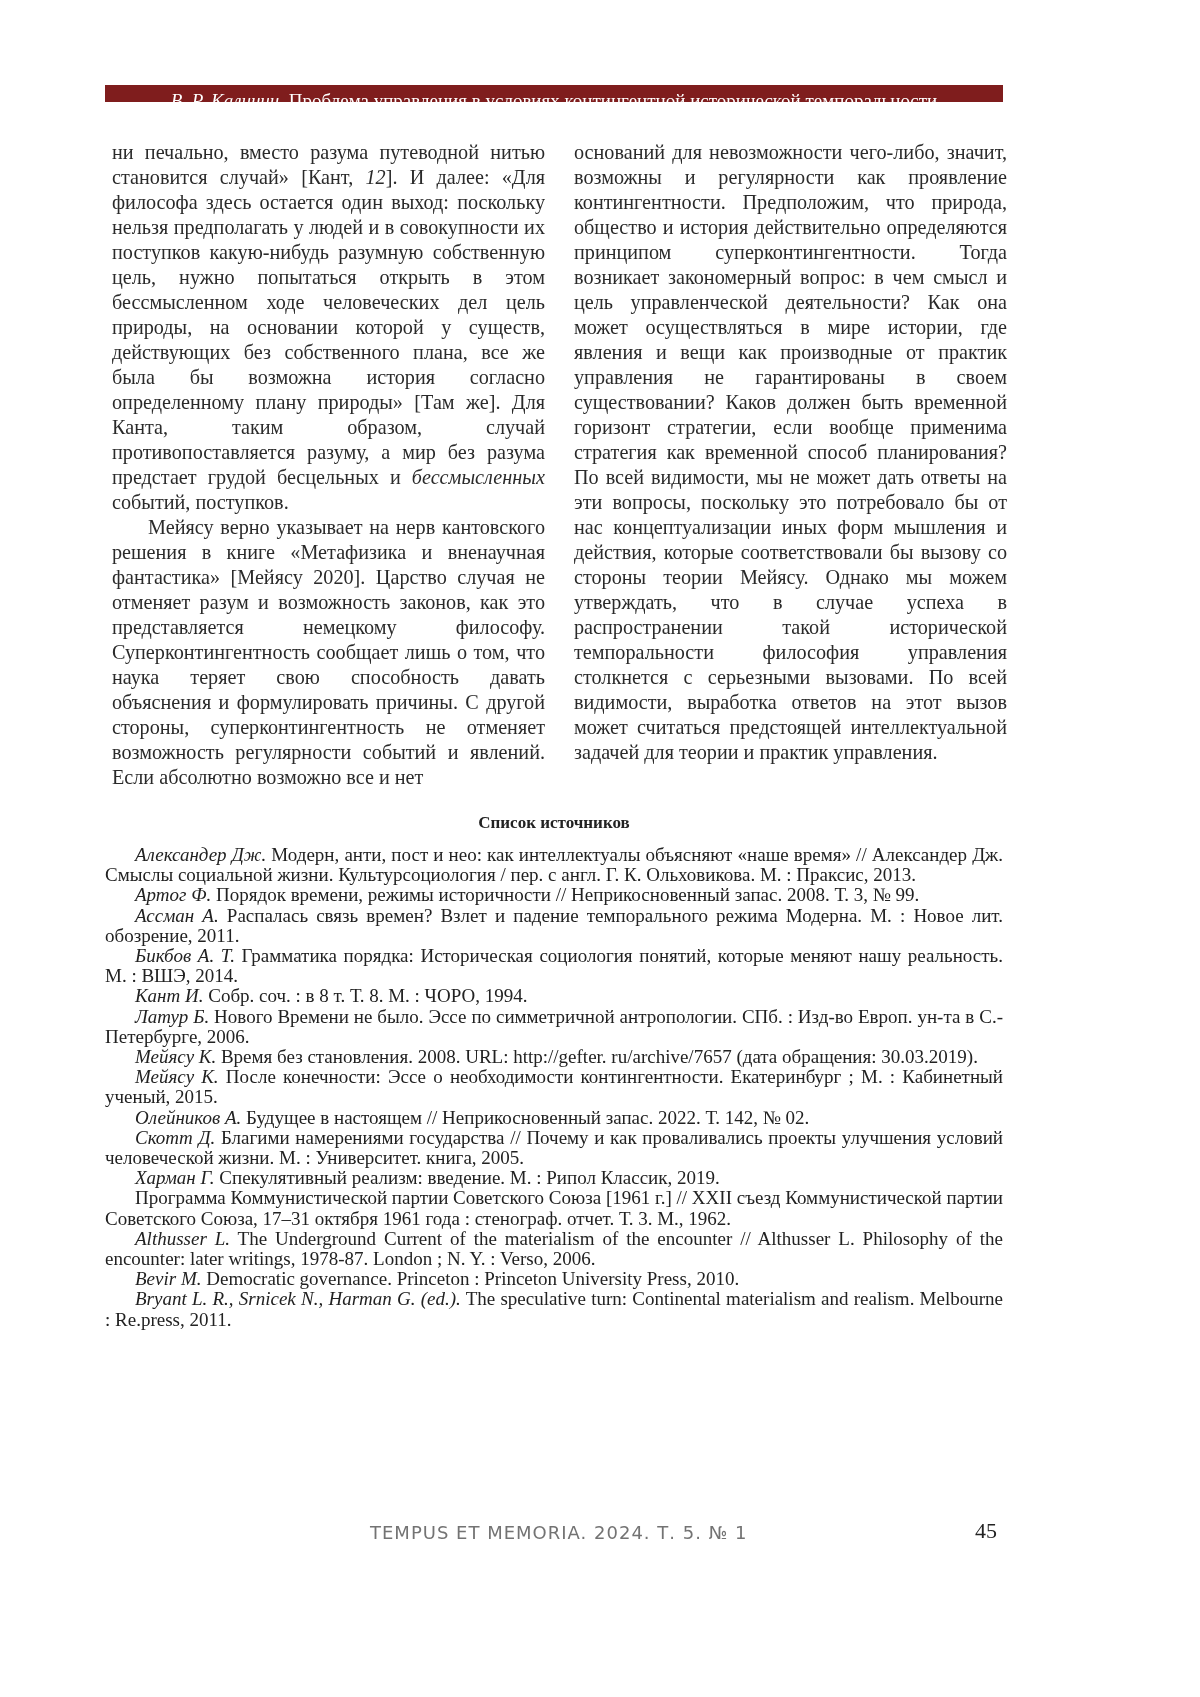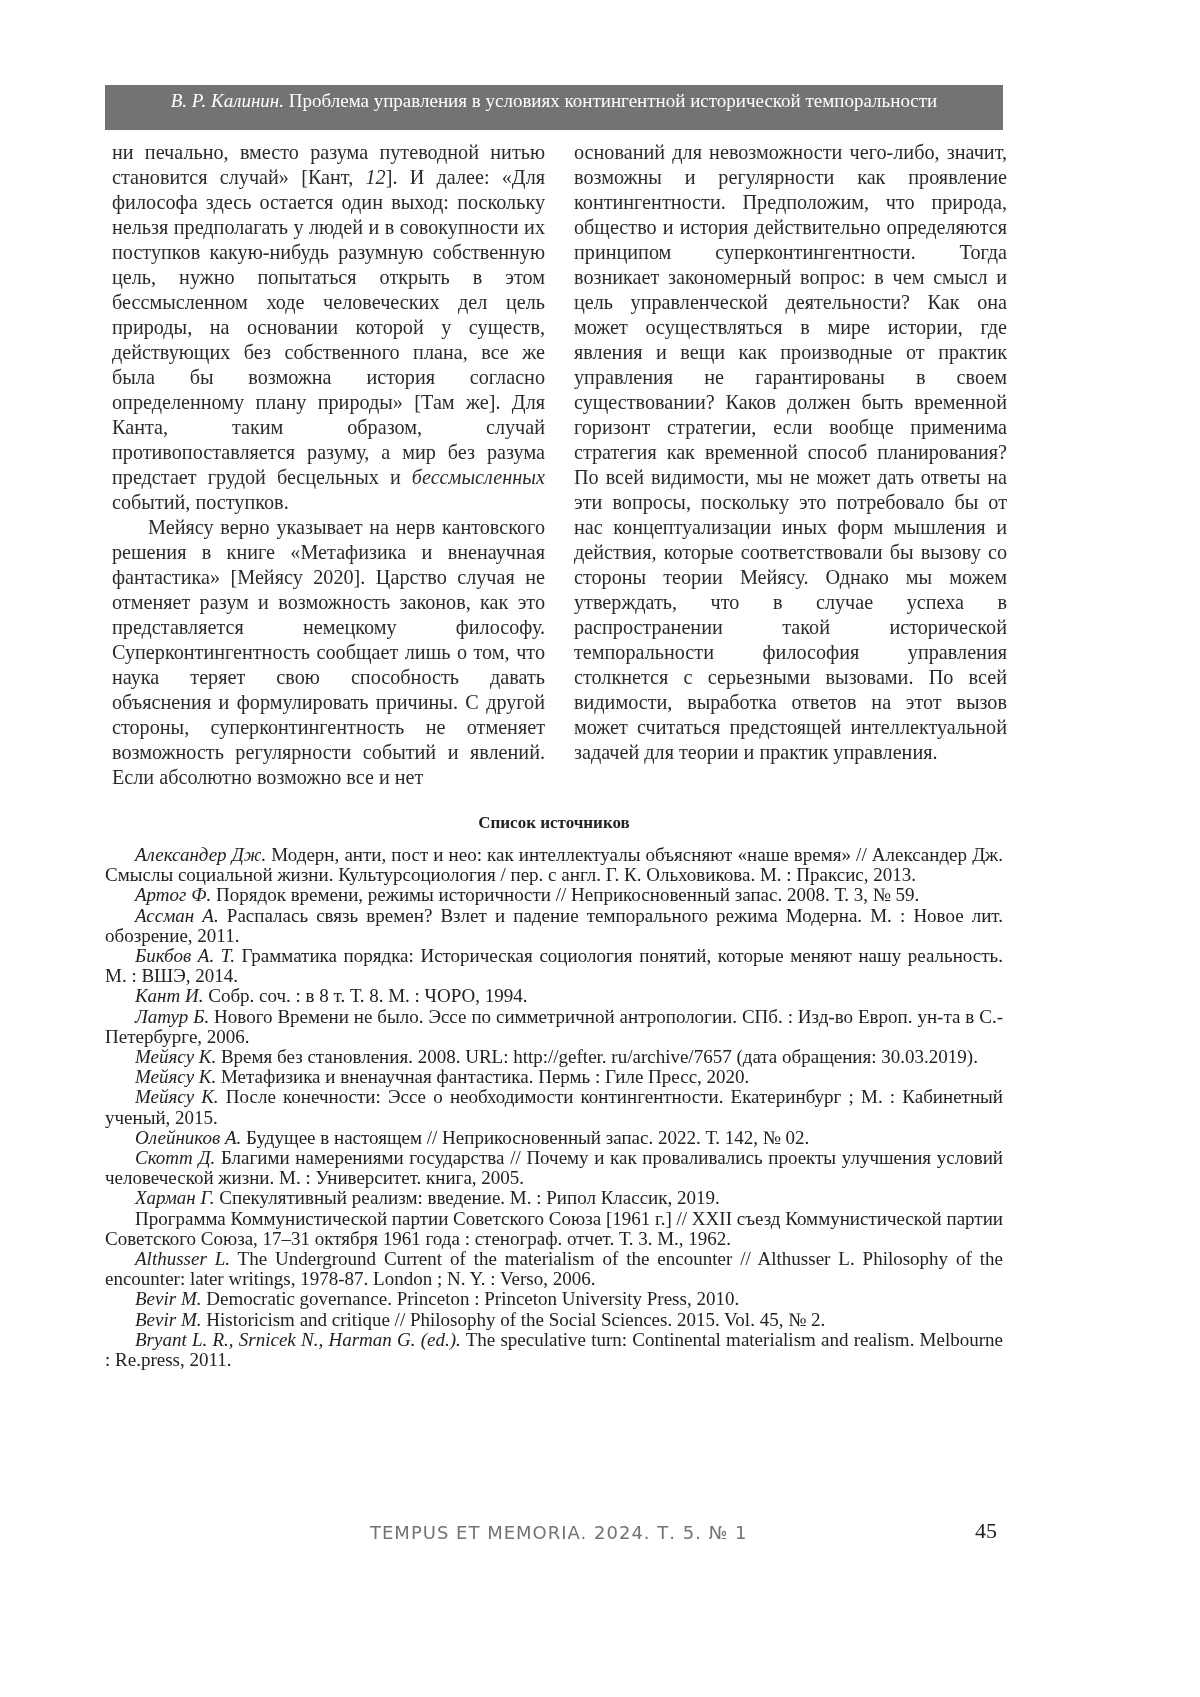--- a/index.html
+++ b/index.html
@@ -1,19 +1,19 @@
 <!DOCTYPE html>
 <html><head>
 <meta charset="utf-8">
 <style>
   html, body { margin: 0; padding: 0; background: #ffffff; }
   body { width: 1200px; height: 1697px; position: relative; overflow: hidden;
          font-family: "DejaVu Serif", "Liberation Serif", serif; color: #222; }
-  .header-bar { position: absolute; left: 105px; top: 85px; width: 898px; height: 45px;
-                background: #737373; color: #fff; text-align: center;
+  .header-bar { position: absolute; left: 105px; top: 85px; width: 898px; height: 17px;
+                background: #7f1d1d; color: #fff; text-align: center;
                 font-family: "Liberation Serif", serif; font-size: 19px; line-height: 31px; }
   .header-bar .author { font-style: italic; }
   .columns { position: absolute; left: 112px; top: 140px; width: 895px;
              display: flex; justify-content: space-between; }
   .col { width: 433px; font-family: "Liberation Serif", "DejaVu Serif", serif;
          font-size: 20.2px; line-height: 25px; text-align: justify; color: #2a2a2a; }
   .col p { margin: 0; }
   .col p.indent { text-indent: 36px; }
   .refs-title { position: absolute; left: 105px; top: 813px; width: 898px; text-align: center;
                 font-family: "Liberation Serif", serif; font-weight: bold; font-size: 17px; color: #222; }
@@ -41,32 +41,30 @@
   </div>
   <div class="col">
     <p>оснований для невозможности чего-либо, значит, возможны и регулярности как проявление контингентности. Предположим, что природа, общество и история действительно определяются принципом суперконтингентности. Тогда возникает закономерный вопрос: в чем смысл и цель управленческой деятельности? Как она может осуществляться в мире истории, где явления и вещи как производные от практик управления не гарантированы в своем существовании? Каков должен быть временной горизонт стратегии, если вообще применима стратегия как временной способ планирования? По всей видимости, мы не может дать ответы на эти вопросы, поскольку это потребовало бы от нас концептуализации иных форм мышления и действия, которые соответствовали бы вызову со стороны теории Мейясу. Однако мы можем утверждать, что в случае успеха в распространении такой исторической темпоральности философия управления столкнется с серьезными вызовами. По всей видимости, выработка ответов на этот вызов может считаться предстоящей интеллектуальной задачей для теории и практик управления.</p>
   </div>
 </div>
 
 <div class="refs-title">Список источников</div>
 
 <div class="refs">
   <p class="ref"><span class="au">Александер Дж.</span><span> Модерн, анти, пост и нео: как интеллектуалы объясняют «наше время» // Александер Дж. Смыслы социальной жизни. Культурсоциология / пер. с англ. Г. К. Ольховикова. М. : Праксис, 2013.</span></p>
-  <p class="ref"><span class="au">Артог Ф.</span><span> Порядок времени, режимы историчности // Неприкосновенный запас. 2008. Т. 3, № 59.</span></p>
+  <p class="ref"><span class="au">Артог Ф.</span><span> Порядок времени, режимы историчности // Неприкосновенный запас. 2008. Т. 3, № 99.</span></p>
   <p class="ref"><span class="au">Ассман А.</span><span> Распалась связь времен? Взлет и падение темпорального режима Модерна. М. : Новое лит. обозрение, 2011.</span></p>
   <p class="ref"><span class="au">Бикбов А. Т.</span><span> Грамматика порядка: Историческая социология понятий, которые меняют нашу реальность. М. : ВШЭ, 2014.</span></p>
   <p class="ref"><span class="au">Кант И.</span><span> Собр. соч. : в 8 т. Т. 8. М. : ЧОРО, 1994.</span></p>
   <p class="ref"><span class="au">Латур Б.</span><span> Нового Времени не было. Эссе по симметричной антропологии. СПб. : Изд-во Европ. ун-та в С.-Петербурге, 2006.</span></p>
   <p class="ref"><span class="au">Мейясу К.</span><span> Время без становления. 2008. URL: http://gefter. ru/archive/7657 (дата обращения: 30.03.2019).</span></p>
-  <p class="ref"><span class="au">Мейясу К.</span><span> Метафизика и вненаучная фантастика. Пермь : Гиле Пресс, 2020.</span></p>
   <p class="ref"><span class="au">Мейясу К.</span><span> После конечности: Эссе о необходимости контингентности. Екатеринбург ; М. : Кабинетный ученый, 2015.</span></p>
   <p class="ref"><span class="au">Олейников А.</span><span> Будущее в настоящем // Неприкосновенный запас. 2022. Т. 142, № 02.</span></p>
   <p class="ref"><span class="au">Скотт Д.</span><span> Благими намерениями государства // Почему и как проваливались проекты улучшения условий человеческой жизни. М. : Университет. книга, 2005.</span></p>
   <p class="ref"><span class="au">Харман Г.</span><span> Спекулятивный реализм: введение. М. : Рипол Классик, 2019.</span></p>
   <p class="ref"><span class="au"></span><span>Программа Коммунистической партии Советского Союза [1961 г.] // XXII съезд Коммунистической партии Советского Союза, 17–31 октября 1961 года : стенограф. отчет. Т. 3. М., 1962.</span></p>
   <p class="ref"><span class="au">Althusser L.</span><span> The Underground Current of the materialism of the encounter // Althusser L. Philosophy of the encounter: later writings, 1978-87. London ; N. Y. : Verso, 2006.</span></p>
   <p class="ref"><span class="au">Bevir M.</span><span> Democratic governance. Princeton : Princeton University Press, 2010.</span></p>
-  <p class="ref"><span class="au">Bevir M.</span><span> Historicism and critique // Philosophy of the Social Sciences. 2015. Vol. 45, № 2.</span></p>
   <p class="ref"><span class="au">Bryant L. R., Srnicek N., Harman G. (ed.).</span><span> The speculative turn: Continental materialism and realism. Melbourne : Re.press, 2011.</span></p>
 </div>
 
 <div class="footer">TEMPUS ET MEMORIA. 2024. Т. 5. № 1</div>
 <div class="page-num">45</div>
 
 </body></html>

